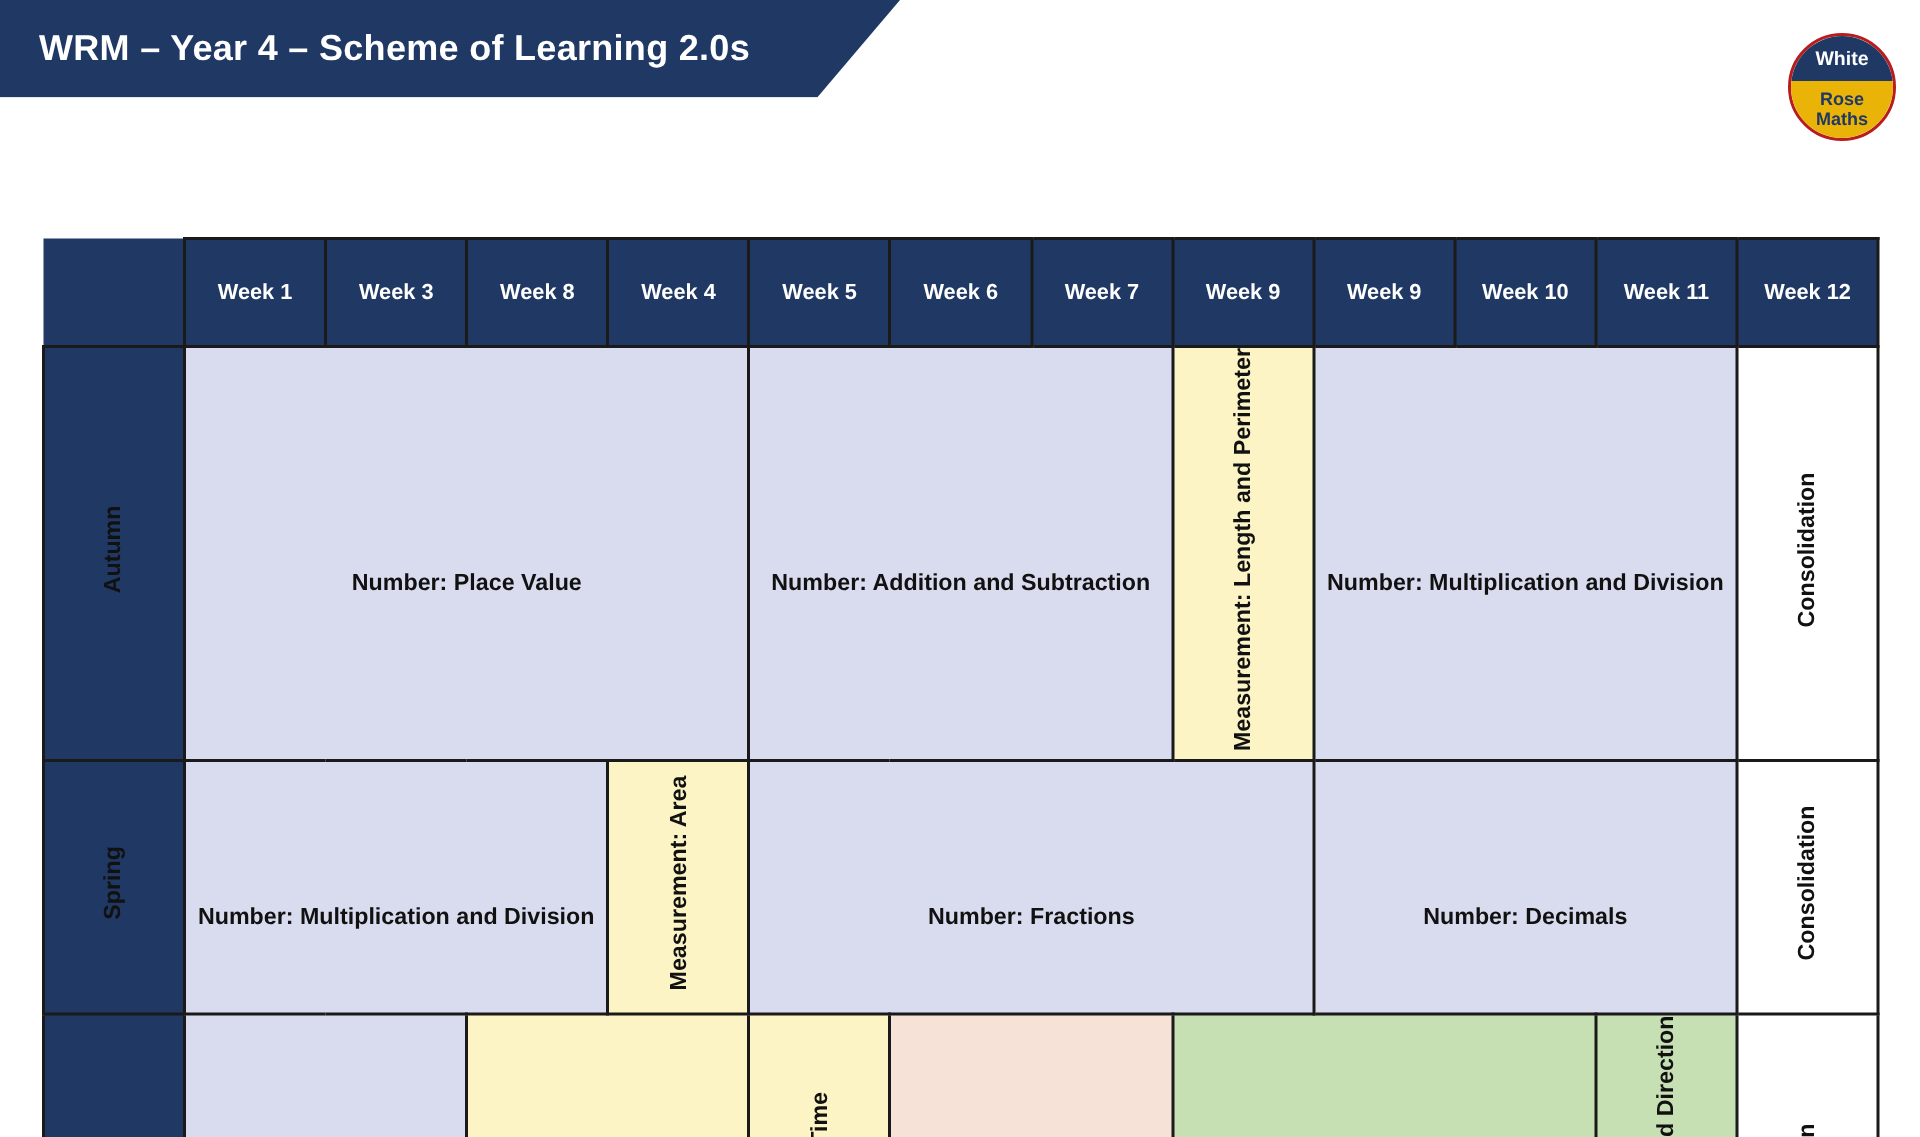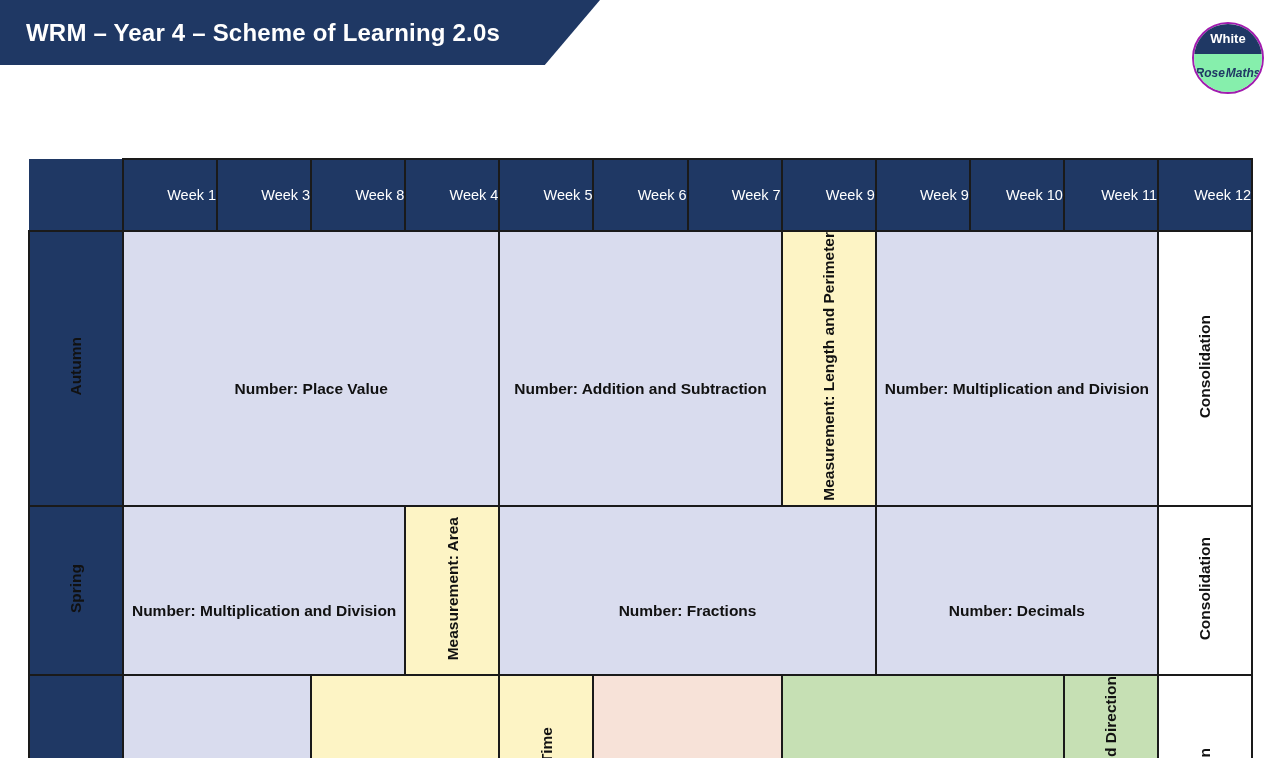--- a/index.html
+++ b/index.html
@@ -19,52 +19,52 @@
   }
   .banner-title{
     position:absolute;left:26px;top:19px;
     color:#ffffff;font-size:24px;font-weight:bold;letter-spacing:.2px;
     white-space:nowrap;
   }
 
   
   .logo{
     position:absolute;left:1192px;top:22px;width:68px;height:68px;
-    border-radius:50%;background:#ffffff;border:2px solid #a21caf;
+    border-radius:50%;background:#ffffff;border:2px solid #b91c1c;
     overflow:hidden;
   }
   .logo-top{
     position:absolute;left:0;top:0;width:100%;height:44%;
     background:#1f3864;display:flex;align-items:center;justify-content:center;
   }
   .logo-top span{color:#fff;font-size:13px;font-weight:bold;line-height:1;}
   .logo-bot{
     position:absolute;left:0;top:44%;width:100%;height:56%;
-    background:#86efac;display:flex;
-    align-items:center;justify-content:center;gap:1px;font-style:italic;
+    background:#eab308;display:flex;flex-direction:column;
+    align-items:center;justify-content:center;gap:1px;
   }
   .logo-bot span{color:#1f3864;font-size:12px;font-weight:bold;line-height:1.05;}
 
   
   .sol-table{
     position:absolute;left:28px;top:158px;
     border-collapse:collapse;table-layout:fixed;
   }
   .sol-table td{
     border:2px solid #1a1a1a;
     padding:0;text-align:center;vertical-align:middle;
     font-size:15.5px;color:#111111;line-height:1.25;
   }
   .corner-cell{border:none !important;background:transparent;}
   col.season-col{width:94px;}
   col.week-col{width:94.1px;}
 
   .head-row td{
     background:#1f3864;color:#ffffff;height:70px;
-    font-size:14.5px;font-weight:normal;text-align:right;
+    font-size:14.5px;font-weight:bold;
   }
   .season-cell{
     background:#1f3864;color:#ffffff;font-size:19px;font-weight:bold;
   }
   .season-cell .vtext,.vcell .vtext{
     display:inline-block;
     writing-mode:vertical-rl;transform:rotate(180deg);
     white-space:nowrap;line-height:1.25;
   }
   .row-autumn td{height:166px;}

